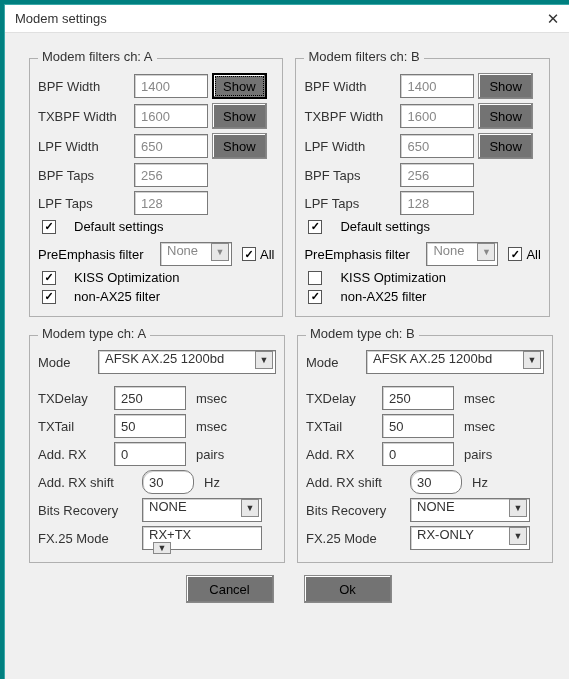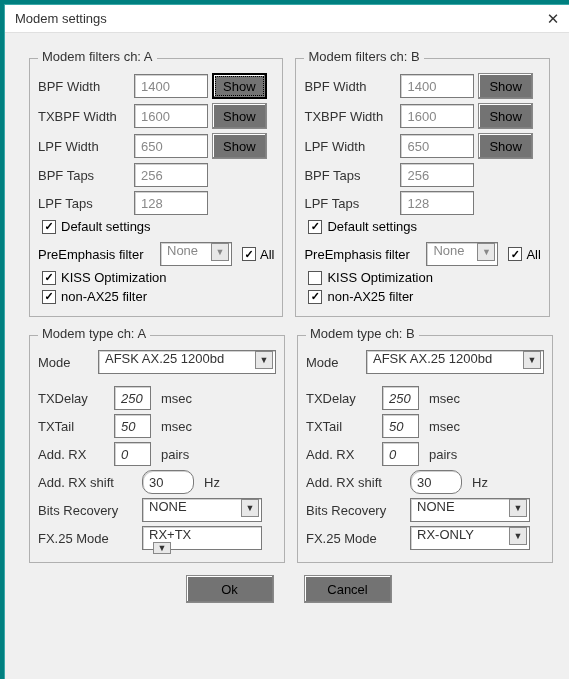--- a/index.html
+++ b/index.html
@@ -24,28 +24,28 @@
   .field-row { display: flex; align-items: center; margin: 4px 0; gap:4px;}
   .label { width: 92px; color:#333;}
   .label-narrow { width: 72px; color:#333;}
   .label-wide { width: 100px; color:#333;}
   .input-text {
     height: 24px; border: 1px solid #7a7a7a; background:#fff; padding: 2px 6px; color:#333;
     box-shadow: inset 1px 1px 0 #d0d0d0;
   }
   .input-text.readonly { color:#888; }
   .w74 { width: 74px; }
-  .w60 { width: 37px; font-style: italic; }
+  .w60 { width: 72px; }
   .w52 { width: 52px; border-radius: 10px; }
   .btn {
     height: 26px; min-width:48px; padding: 2px 10px; background:#737373; border:1px solid #888;
     box-shadow: inset -1px -1px 0 #808080, inset 1px 1px 0 #fff; cursor:pointer; color:#000;
   }
   .btn.focused { outline: 1px dotted #000; outline-offset:-4px; border:2px solid #000; padding:1px 9px;}
-  .checkbox-row { display:flex; align-items:center; gap:5px; margin:4px 0 4px 4px;text-align:center; }
+  .checkbox-row { display:flex; align-items:center; gap:18px; margin:4px 0 4px 4px;text-align:center; }
   .chk { width:14px; height:14px; border:1px solid #555; background:#fff; display:inline-flex; align-items:center; justify-content:center; font-size:11px; line-height:1; }
   .chk.checked::after { content:"✓"; color:#000; font-weight:bold; }
   .select {
     height: 24px; border:1px solid #7a7a7a; background:#fff; display:flex; align-items:flex-start; justify-content:space-between;
     padding:0 2px 0 6px; color:#333; box-shadow: inset 1px 1px 0 #d0d0d0;
   }
   .select.disabled { color:#888; }
   .select .arrow { width:18px; height:18px; background:#e8e8e8; border:1px solid #888; display:flex; align-items:center; justify-content:center; font-size:9px; margin-left:4px;}
   .unit { margin-left:6px; color:#333; }
   .bottom-btns { display:flex; justify-content:center; gap:30px; margin-top:12px; }
@@ -252,17 +252,17 @@
           <span class="label-wide">FX.25 Mode</span>
           <div class="select" style="width:120px;">
             <span>RX-ONLY</span>
             <span class="arrow">▼</span>
           </div>
         </div>
       </div>
     </div>
 
     <div class="bottom-btns">
+      <button class="btn">Cancel</button>
       <button class="btn">Ok</button>
-      <button class="btn">Cancel</button>
     </div>
   </div>
 </div>
 
 </body></html>

